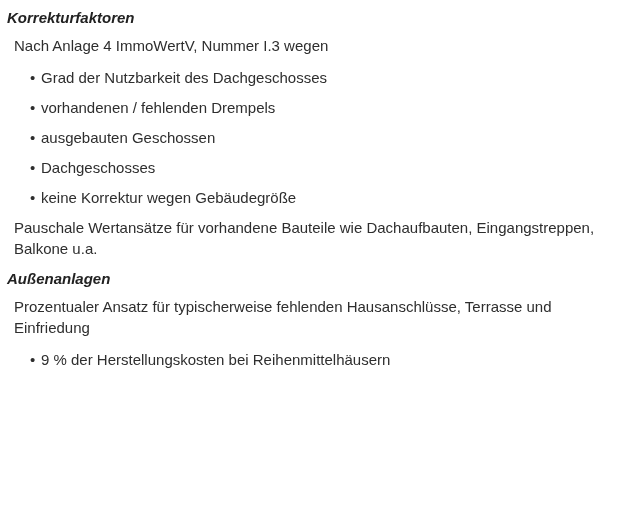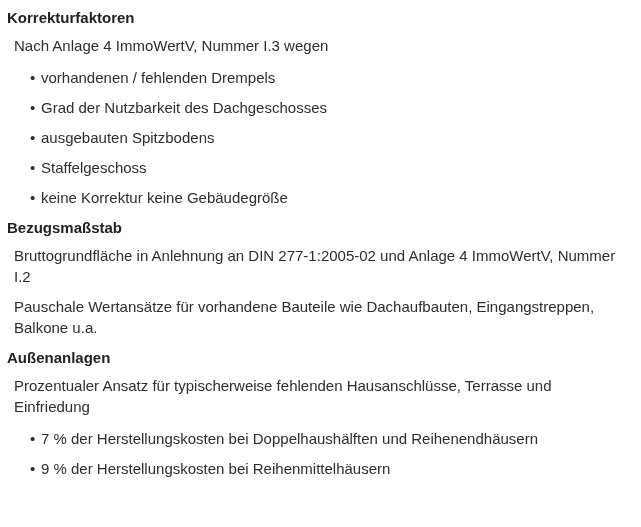--- a/index.html
+++ b/index.html
@@ -15,20 +15,21 @@
     overflow: hidden;
   }
   .doc { padding: 7px 10px 0 7px; }
   .sec { margin: 0 0 9px 0; }
   .h {
     font-size: 15px;
     font-weight: 700;
     margin: 0;
     line-height: 21px;
     color: #222222;
+    font-style: italic;
   }
   .t { margin: 7px; }
   .list {
     list-style: none;
     margin: 11px 0 0 0;
     padding: 0 0 0 23px;
   }
   .li {
     position: relative;
     padding-left: 11px;
@@ -45,39 +46,34 @@
 </style>
 </head>
 <body>
 
 <main class="doc">
 
   <section class="sec">
     <h2 class="h">Korrekturfaktoren</h2>
     <p class="t">Nach Anlage 4 ImmoWertV, Nummer I.3 wegen</p>
     <ul class="list">
+      <li class="li">Grad der Nutzbarkeit des Dachgeschosses</li>
       <li class="li">vorhandenen / fehlenden Drempels</li>
-      <li class="li">Grad der Nutzbarkeit des Dachgeschosses</li>
-      <li class="li">ausgebauten Spitzbodens</li>
-      <li class="li">Staffelgeschoss</li>
-      <li class="li"><span class="u">keine</span><span> Korrektur keine Gebäudegröße</span></li>
+      <li class="li">ausgebauten Geschossen</li>
+      <li class="li">Dachgeschosses</li>
+      <li class="li"><span class="u">keine</span><span> Korrektur wegen Gebäudegröße</span></li>
     </ul>
   </section>
 
-  <section class="sec">
-    <h2 class="h">Bezugsmaßstab</h2>
-    <p class="t">Bruttogrundfläche in Anlehnung an DIN 277-1:2005-02 und Anlage 4 ImmoWertV, Nummer I.2</p>
-  </section>
 
   <section class="sec">
     <p class="t">Pauschale Wertansätze für vorhandene Bauteile wie Dachaufbauten, Eingangstreppen, Balkone u.a.</p>
   </section>
 
   <section class="sec">
     <h2 class="h">Außenanlagen</h2>
     <p class="t">Prozentualer Ansatz für typischerweise fehlenden Hausanschlüsse, Terrasse und Einfriedung</p>
     <ul class="list">
-      <li class="li">7 % der Herstellungskosten bei Doppelhaushälften und Reihenendhäusern</li>
       <li class="li">9 % der Herstellungskosten bei Reihenmittelhäusern</li>
     </ul>
   </section>
 
 </main>
 
 </body></html>

